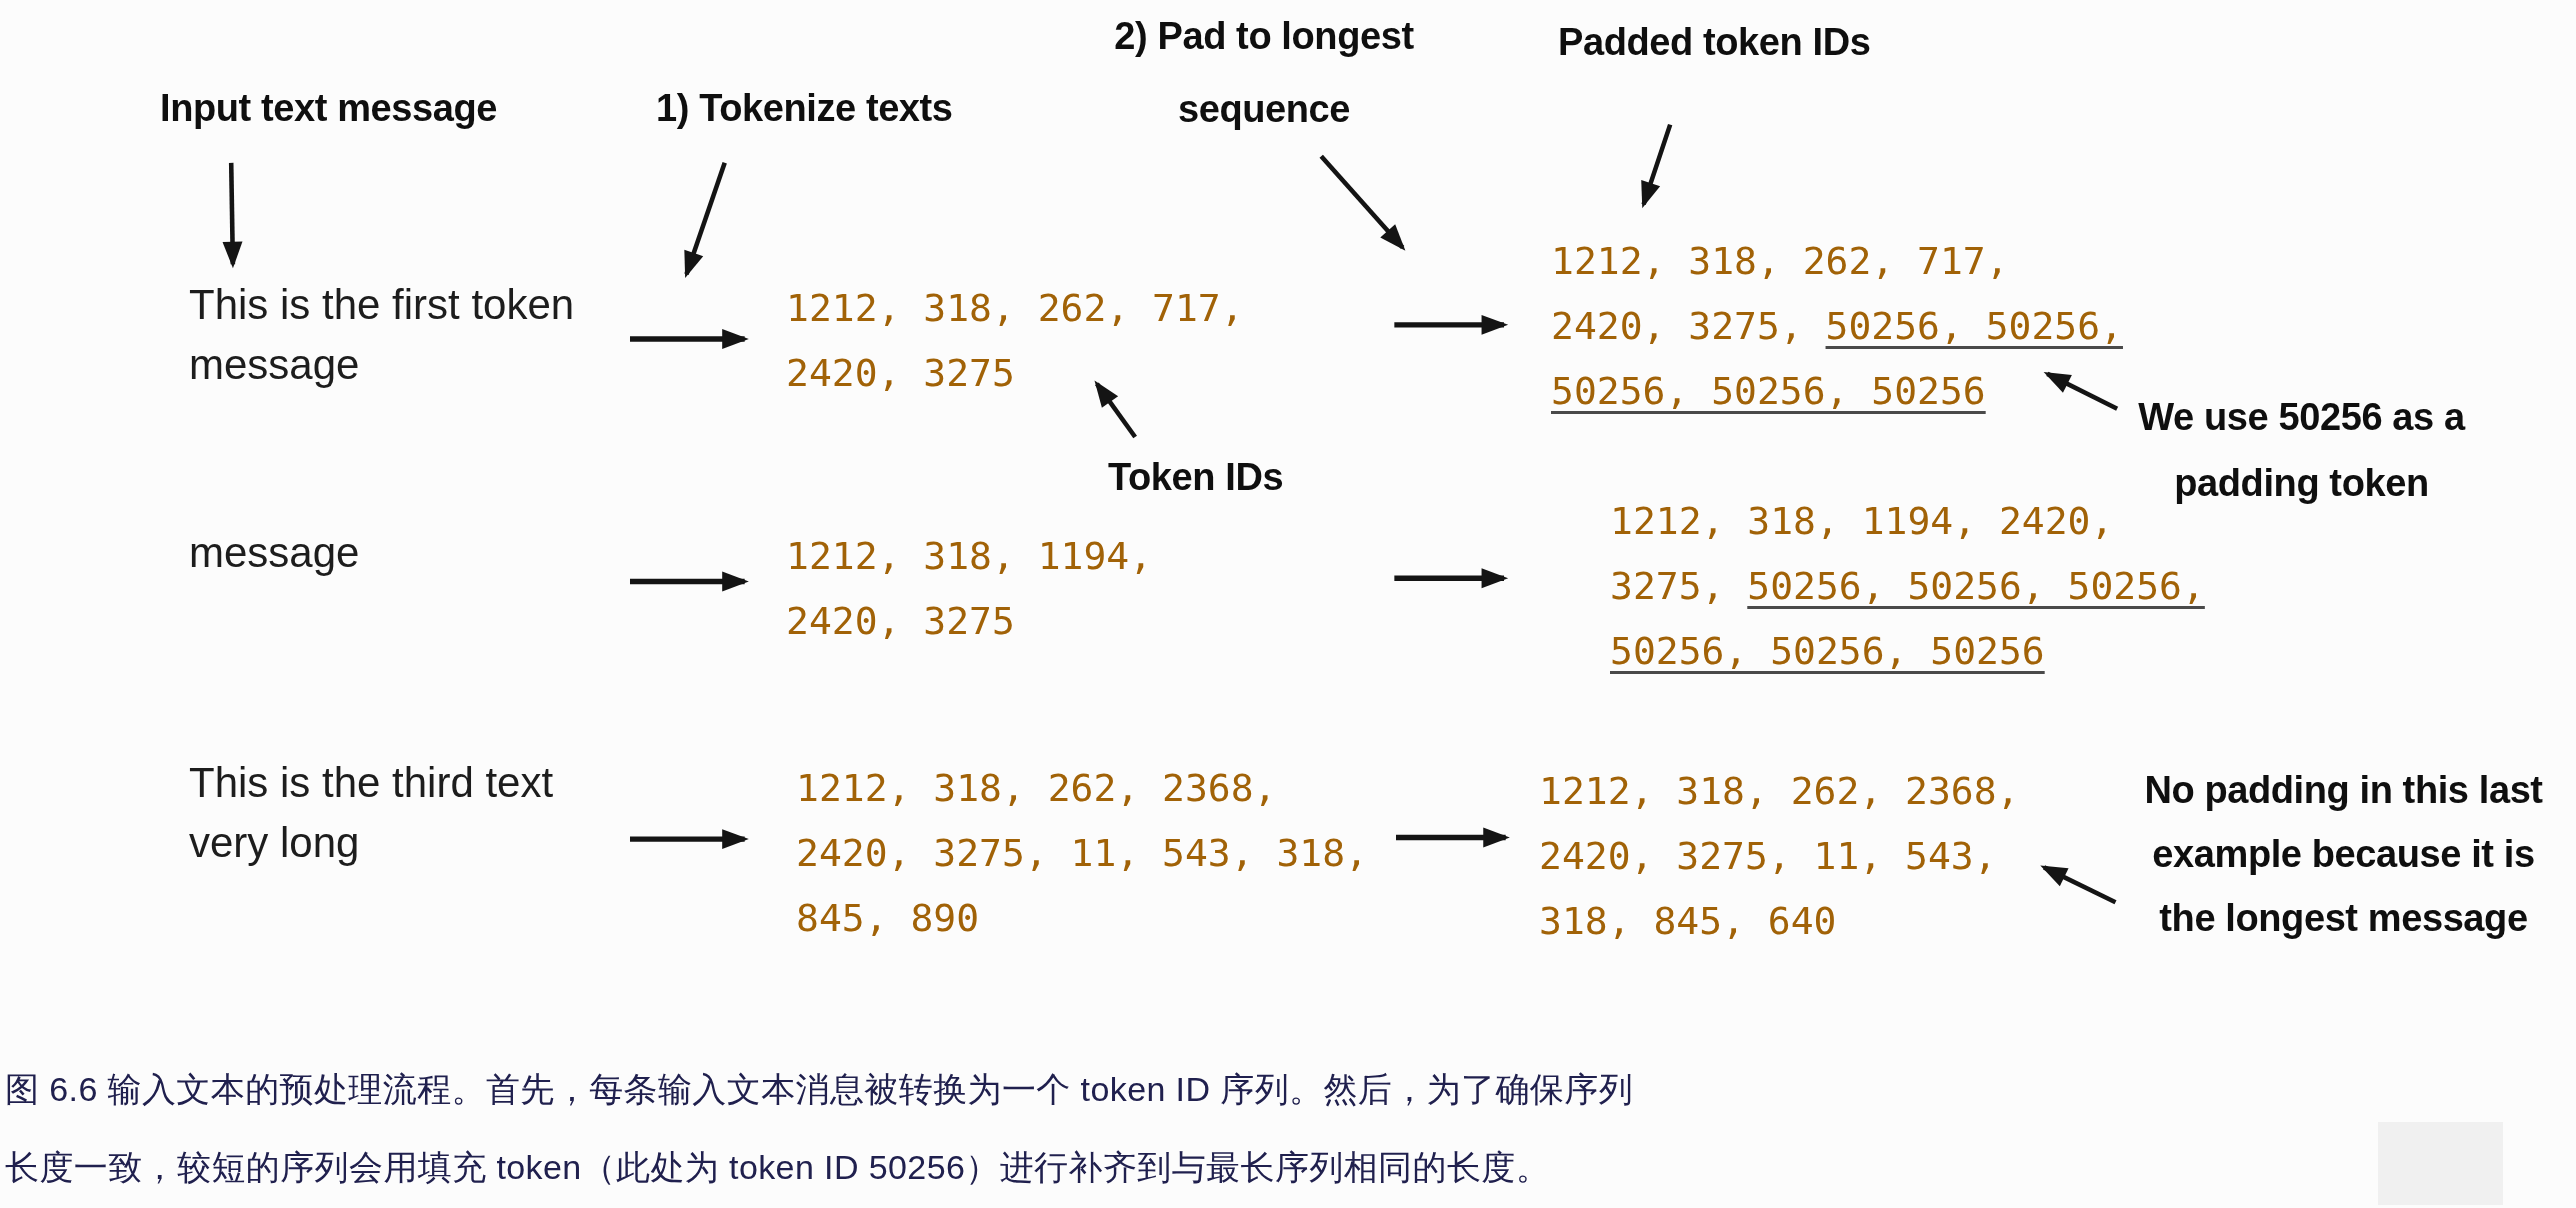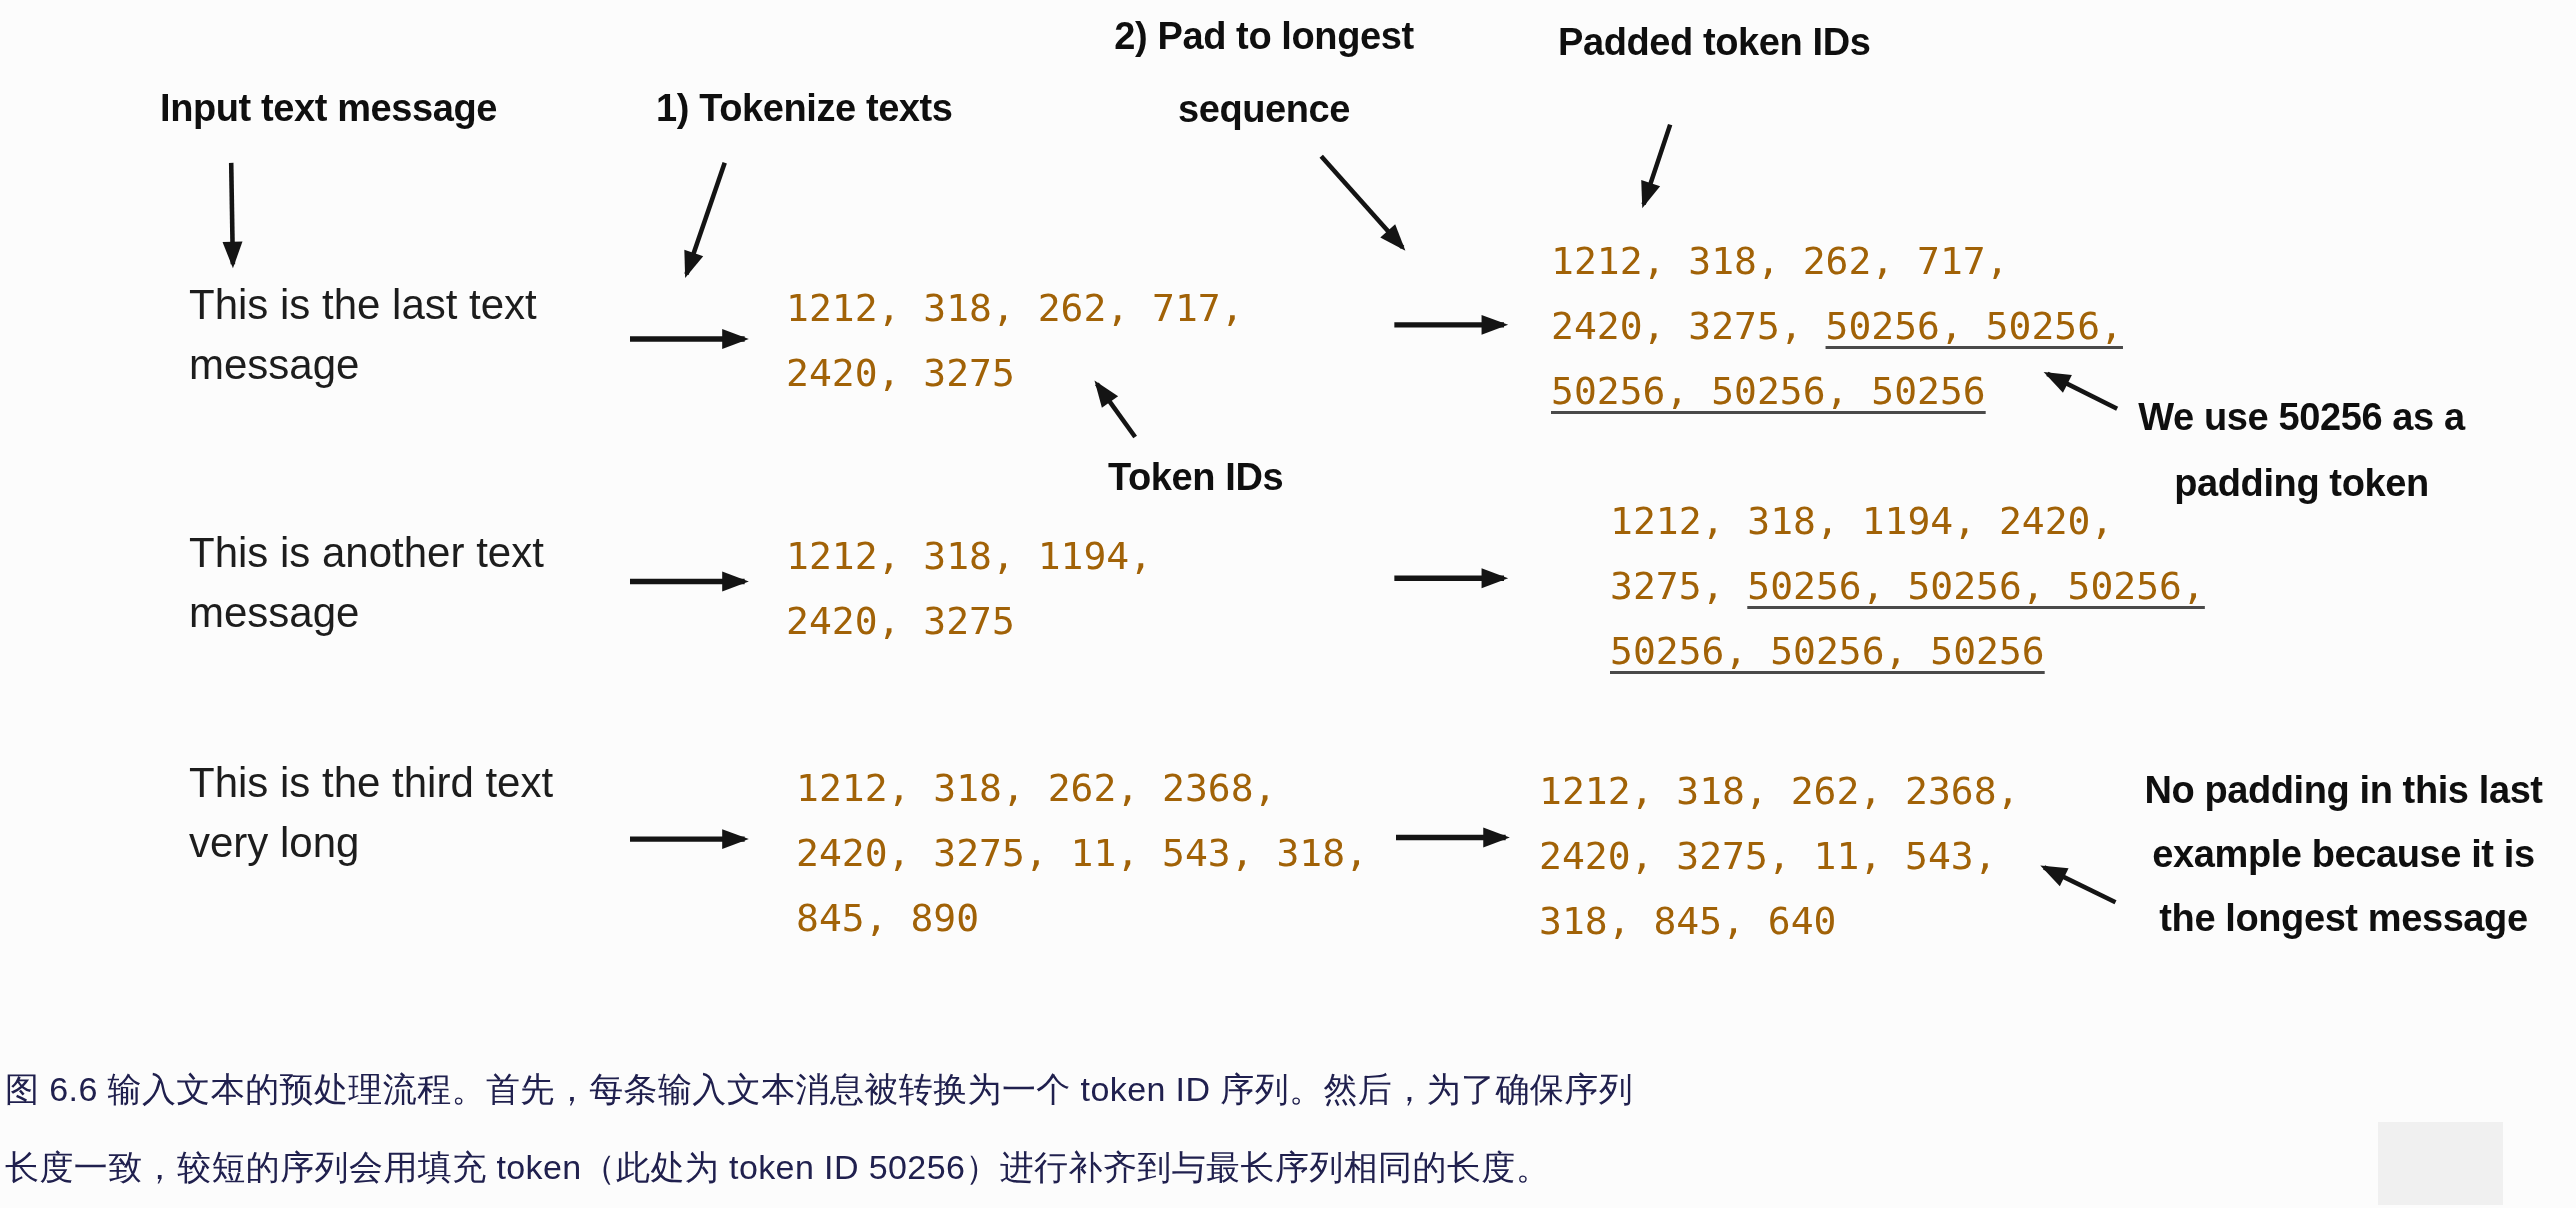--- a/index.html
+++ b/index.html
@@ -107,37 +107,36 @@
     <div>padding token</div>
   </div>
 
   <div class="abs blabel wrap3 center" style="left:2119px; top:758px; width:449px;">
     <div>No padding in this last</div>
     <div>example because it is</div>
     <div>the longest message</div>
   </div>
 
   <div class="abs msg" style="left:189px; top:275px;">
-    <div>This is the last text</div>
+    <div>This is the first token</div>
     <div>message</div>
   </div>
 
   <div class="abs mono" style="left:786px; top:276px;">
     <div>1212, 318, 262, 717,</div>
     <div>2420, 3275</div>
   </div>
 
   <div class="abs mono" style="left:1551px; top:229px;">
     <div><span>1212, 318, 262, 717,</span><span class="u"></span></div>
     <div><span>2420, 3275, </span><span class="u">50256, 50256,</span></div>
     <div><span></span><span class="u">50256, 50256, 50256</span></div>
   </div>
 
   <div class="abs msg" style="left:189px; top:523px;">
-    <div>This is another text</div>
     <div>message</div>
   </div>
 
   <div class="abs mono" style="left:786px; top:524px;">
     <div>1212, 318, 1194,</div>
     <div>2420, 3275</div>
   </div>
 
   <div class="abs mono" style="left:1610px; top:489px;">
     <div><span>1212, 318, 1194, 2420,</span><span class="u"></span></div>

